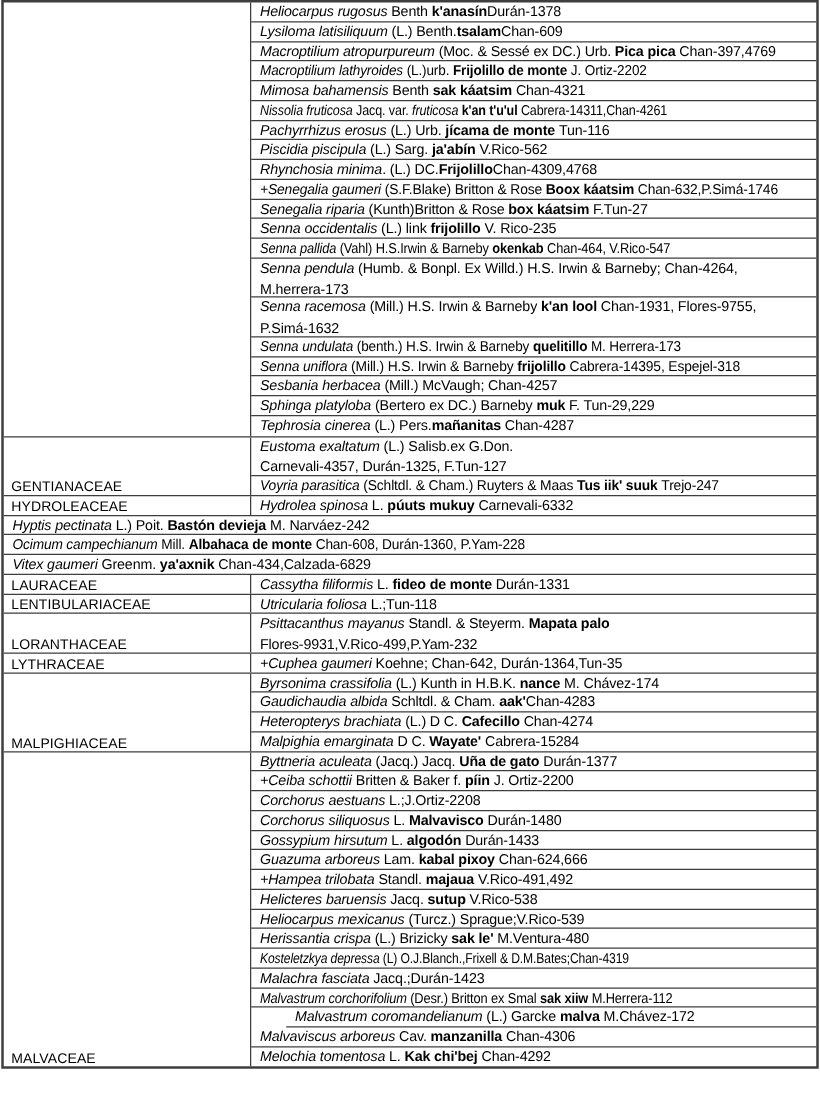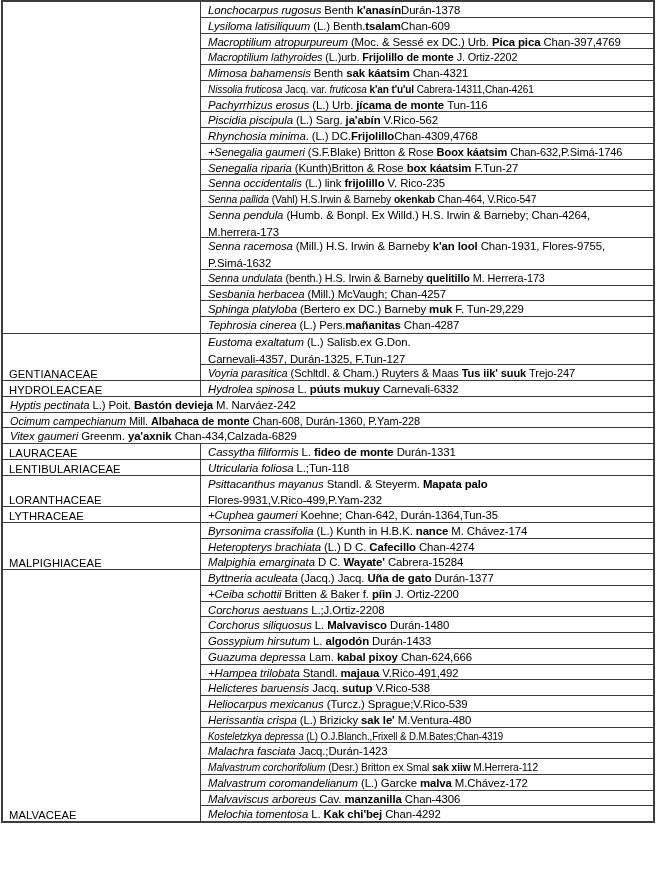--- a/index.html
+++ b/index.html
@@ -44,21 +44,21 @@
 <body>
 
 <div class="page">
   <div class="table">
       <div class="family-group">
         <div class="fam">
           <span></span>
         </div>
         <div class="rows">
           <div class="row" style="height: 15.75px;">
-            <div class="line"><span class="fitwrap"><span class="i">Lonchocarpus rugosus </span><span class="r">Benth </span><span class="b">k'anasín</span><span class="r">Durán-1378</span></span></div>
+            <div class="line"><span class="fitwrap"><span class="i">Heliocarpus rugosus </span><span class="r">Benth </span><span class="b">k'anasín</span><span class="r">Durán-1378</span></span></div>
           </div>
           <div class="row" style="height: 15.75px;">
             <div class="line"><span class="fitwrap"><span class="i">Lysiloma latisiliquum </span><span class="r">(L.) Benth.</span><span class="b">tsalam</span><span class="r">Chan-609</span></span></div>
           </div>
           <div class="row" style="height: 15.75px;">
             <div class="line"><span class="fitwrap"><span class="i">Macroptilium atropurpureum </span><span class="r">(Moc. &amp; Sessé ex DC.) Urb. </span><span class="b">Pica pica </span><span class="r">Chan-397,4769</span></span></div>
           </div>
           <div class="row" style="height: 15.75px;">
             <div class="line"><span class="fitwrap" style="transform: scaleX(0.95);"><span class="i">Macroptilium lathyroides </span><span class="r">(L.)urb. </span><span class="b">Frijolillo de monte </span><span class="r">J. Ortiz-2202</span></span></div>
           </div>
@@ -94,20 +94,23 @@
             <div class="line"><span class="fitwrap"><span class="r">M.herrera-173</span></span></div>
           </div>
           <div class="row" style="height: 31.5px;">
             <div class="line"><span class="fitwrap"><span class="i">Senna racemosa </span><span class="r">(Mill.) H.S. Irwin &amp; Barneby </span><span class="b">k'an lool </span><span class="r">Chan-1931, Flores-9755,</span></span></div>
             <div class="line"><span class="fitwrap"><span class="r">P.Simá-1632</span></span></div>
           </div>
           <div class="row" style="height: 15.75px;">
             <div class="line"><span class="fitwrap" style="transform: scaleX(0.95);"><span class="i">Senna undulata </span><span class="r">(benth.) H.S. Irwin &amp; Barneby </span><span class="b">quelitillo </span><span class="r">M. Herrera-173</span></span></div>
           </div>
           <div class="row" style="height: 15.75px;">
+            <div class="line"><span class="fitwrap" style="transform: scaleX(0.97);"><span class="i">Senna uniflora </span><span class="r">(Mill.) H.S. Irwin &amp; Barneby </span><span class="b">frijolillo </span><span class="r">Cabrera-14395, Espejel-318</span></span></div>
+          </div>
+          <div class="row" style="height: 15.75px;">
             <div class="line"><span class="fitwrap"><span class="i">Sesbania herbacea </span><span class="r">(Mill.) McVaugh; Chan-4257</span></span></div>
           </div>
           <div class="row" style="height: 15.75px;">
             <div class="line"><span class="fitwrap"><span class="i">Sphinga platyloba </span><span class="r">(Bertero ex DC.) Barneby </span><span class="b">muk </span><span class="r">F. Tun-29,229</span></span></div>
           </div>
           <div class="row" style="height: 15.75px;">
             <div class="line"><span class="fitwrap"><span class="i">Tephrosia cinerea </span><span class="r">(L.) Pers.</span><span class="b">mañanitas </span><span class="r">Chan-4287</span></span></div>
           </div>
         </div>
       </div>
@@ -191,20 +194,23 @@
       </div>
       <div class="family-group">
         <div class="fam">
           <span>MALPIGHIACEAE</span>
         </div>
         <div class="rows">
           <div class="row" style="height: 15.75px;">
             <div class="line"><span class="fitwrap"><span class="i">Byrsonima crassifolia </span><span class="r">(L.) Kunth in H.B.K. </span><span class="b">nance </span><span class="r">M. Chávez-174</span></span></div>
           </div>
           <div class="row" style="height: 15.75px;">
+            <div class="line"><span class="fitwrap"><span class="i">Gaudichaudia albida </span><span class="r">Schltdl. &amp; Cham. </span><span class="b">aak'</span><span class="r">Chan-4283</span></span></div>
+          </div>
+          <div class="row" style="height: 15.75px;">
             <div class="line"><span class="fitwrap"><span class="i">Heteropterys brachiata </span><span class="r">(L.) D C. </span><span class="b">Cafecillo </span><span class="r">Chan-4274</span></span></div>
           </div>
           <div class="row" style="height: 14.75px;">
             <div class="line"><span class="fitwrap"><span class="i">Malpighia emarginata </span><span class="r">D C. </span><span class="b">Wayate' </span><span class="r">Cabrera-15284</span></span></div>
           </div>
         </div>
       </div>
       <div class="family-group">
         <div class="fam">
           <span>MALVACEAE</span>
@@ -219,21 +225,21 @@
           <div class="row" style="height: 15.75px;">
             <div class="line"><span class="fitwrap"><span class="i">Corchorus aestuans </span><span class="r">L.;J.Ortiz-2208</span></span></div>
           </div>
           <div class="row" style="height: 15.75px;">
             <div class="line"><span class="fitwrap"><span class="i">Corchorus siliquosus </span><span class="r">L. </span><span class="b">Malvavisco </span><span class="r">Durán-1480</span></span></div>
           </div>
           <div class="row" style="height: 15.75px;">
             <div class="line"><span class="fitwrap"><span class="i">Gossypium hirsutum </span><span class="r">L. </span><span class="b">algodón </span><span class="r">Durán-1433</span></span></div>
           </div>
           <div class="row" style="height: 15.75px;">
-            <div class="line"><span class="fitwrap"><span class="i">Guazuma depressa </span><span class="r">Lam. </span><span class="b">kabal pixoy </span><span class="r">Chan-624,666</span></span></div>
+            <div class="line"><span class="fitwrap"><span class="i">Guazuma arboreus </span><span class="r">Lam. </span><span class="b">kabal pixoy </span><span class="r">Chan-624,666</span></span></div>
           </div>
           <div class="row" style="height: 15.75px;">
             <div class="line"><span class="fitwrap"><span class="i">+Hampea trilobata </span><span class="r">Standl. </span><span class="b">majaua </span><span class="r">V.Rico-491,492</span></span></div>
           </div>
           <div class="row" style="height: 15.75px;">
             <div class="line"><span class="fitwrap"><span class="i">Helicteres baruensis </span><span class="r">Jacq. </span><span class="b">sutup </span><span class="r">V.Rico-538</span></span></div>
           </div>
           <div class="row" style="height: 15.75px;">
             <div class="line"><span class="fitwrap"><span class="i">Heliocarpus mexicanus </span><span class="r">(Turcz.) Sprague;V.Rico-539</span></span></div>
           </div>
@@ -242,21 +248,21 @@
           </div>
           <div class="row" style="height: 15.75px;">
             <div class="line"><span class="fitwrap" style="transform: scaleX(0.85);"><span class="i">Kosteletzkya depressa </span><span class="r">(L) O.J.Blanch.,Frixell &amp; D.M.Bates;Chan-4319</span></span></div>
           </div>
           <div class="row" style="height: 15.75px;">
             <div class="line"><span class="fitwrap"><span class="i">Malachra fasciata </span><span class="r">Jacq.;Durán-1423</span></span></div>
           </div>
           <div class="row" style="height: 15.75px;">
             <div class="line"><span class="fitwrap" style="transform: scaleX(0.9);"><span class="i">Malvastrum corchorifolium </span><span class="r">(Desr.) Britton ex Smal </span><span class="b">sak xiiw </span><span class="r">M.Herrera-112</span></span></div>
           </div>
-          <div class="row" style="height: 15.75px;">
+          <div class="row" style="height: 15.75px; margin-left: 28px;">
             <div class="line"><span class="fitwrap"><span class="i">Malvastrum coromandelianum </span><span class="r">(L.) Garcke </span><span class="b">malva </span><span class="r">M.Chávez-172</span></span></div>
           </div>
           <div class="row" style="height: 15.75px;">
             <div class="line"><span class="fitwrap"><span class="i">Malvaviscus arboreus </span><span class="r">Cav. </span><span class="b">manzanilla </span><span class="r">Chan-4306</span></span></div>
           </div>
           <div class="row" style="height: 14.75px;">
             <div class="line"><span class="fitwrap"><span class="i">Melochia tomentosa </span><span class="r">L. </span><span class="b">Kak chi'bej </span><span class="r">Chan-4292</span></span></div>
           </div>
         </div>
       </div>

